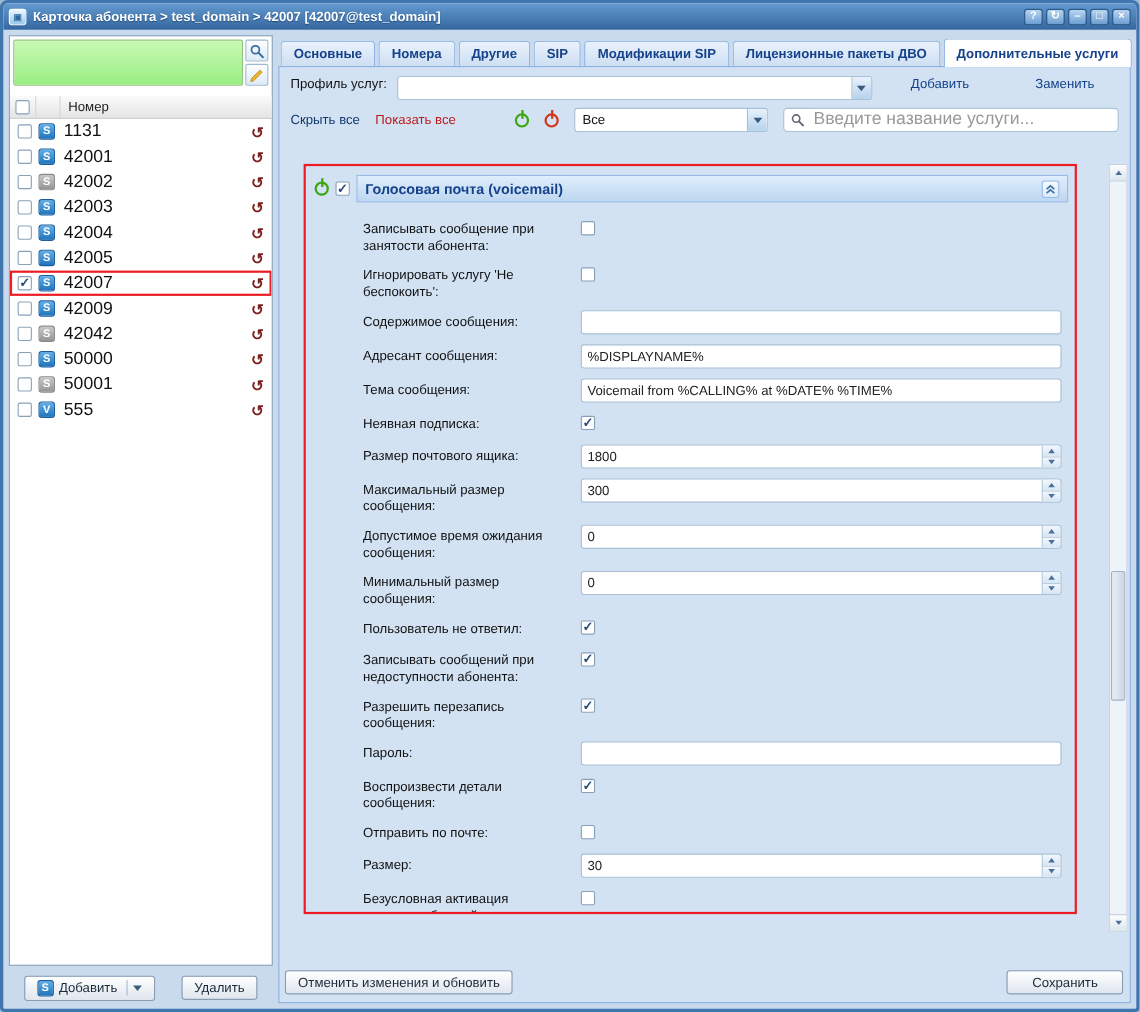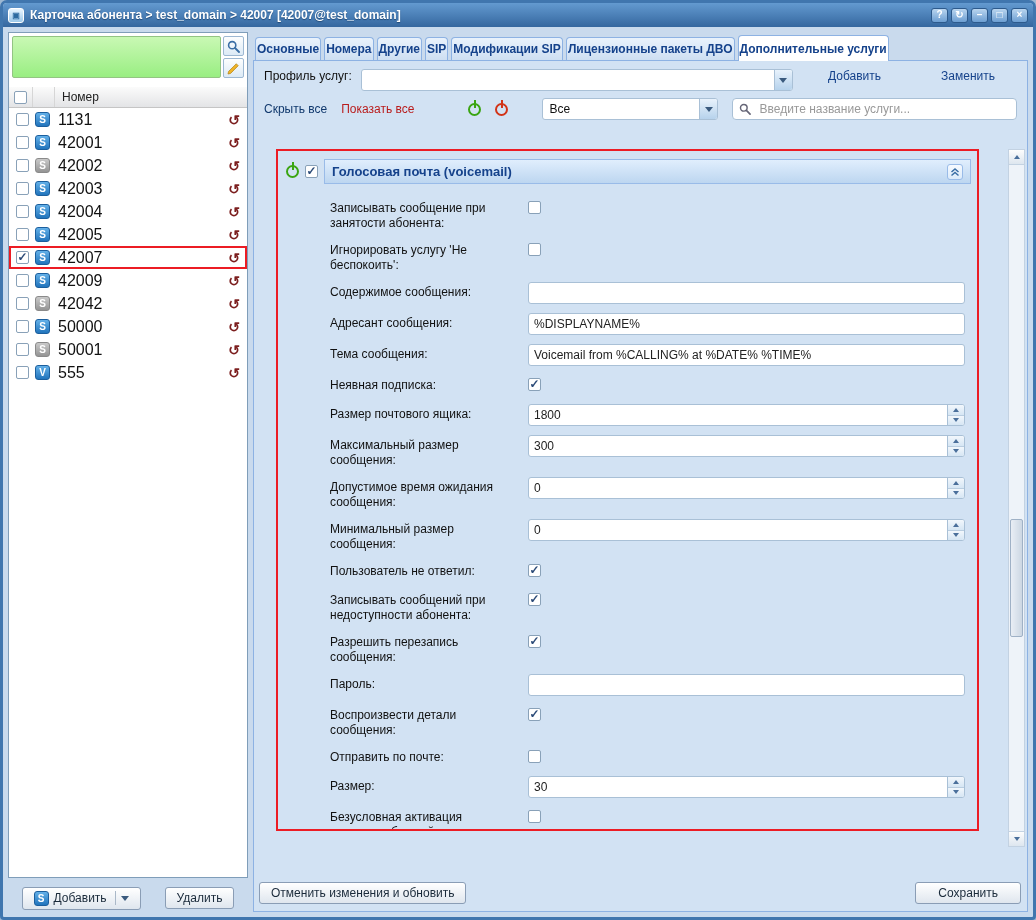--- a/index.html
+++ b/index.html
@@ -34,40 +34,40 @@
   .row-num{flex:1;padding-left:8px;font-size:16px;color:#111;}
   .history-icon{width:22px;color:#7c1f1f;font-size:14px;font-weight:bold;line-height:1;text-align:center;cursor:pointer;}
   .left-footer{height:34px;flex:none;display:flex;align-items:center;justify-content:center;gap:24px;padding-top:6px;}
   
   .btn{display:inline-flex;align-items:center;gap:5px;border:1px solid #8a9db5;border-radius:3px;background:linear-gradient(#ffffff,#dfe6ee);padding:3px 11px;font-size:12px;color:#1a2a3a;cursor:pointer;white-space:nowrap;}
   .split-sep{width:1px;height:14px;background:#aab8c8;margin-left:3px;}
   .tri-down-s{width:0;height:0;border-left:4px solid transparent;border-right:4px solid transparent;border-top:5px solid #3a5a7e;}
   
   .right-col{flex:1;display:flex;flex-direction:column;min-width:0;}
   .tabbar{height:28px;flex:none;display:flex;align-items:flex-end;gap:3px;padding-left:2px;}
-  .tab{height:23px;padding:0 1px;display:flex;align-items:center;background:linear-gradient(#e9f2fc,#cedff2);border:1px solid #8db2e3;border-bottom:none;border-radius:4px 4px 0 0;font-size:12px;font-weight:bold;color:#15428b;cursor:pointer;white-space:nowrap;}
+  .tab{height:23px;padding:0 11px;display:flex;align-items:center;background:linear-gradient(#e9f2fc,#cedff2);border:1px solid #8db2e3;border-bottom:none;border-radius:4px 4px 0 0;font-size:12px;font-weight:bold;color:#15428b;cursor:pointer;white-space:nowrap;}
   .tab.active{height:26px;background:#fff;position:relative;z-index:3;margin-bottom:-1px;}
   .panel-body{flex:1;border:1px solid #8db2e3;background:#d2e2f3;display:flex;flex-direction:column;position:relative;z-index:1;overflow:hidden;}
   .profile-row{display:flex;align-items:flex-start;padding:8px 10px 4px 10px;gap:9px;font-size:12px;color:#111;flex:none;}
   .combo{display:flex;height:22px;border:1px solid #a9c0d6;background:#fff;border-radius:3px;overflow:hidden;}
   .combo input{border:none;outline:none;flex:1;padding:0 5px;font-size:12px;min-width:0;background:transparent;}
   .combo-value{flex:1;display:flex;align-items:center;padding:0 6px;font-size:12px;color:#111;}
   .combo-btn{width:18px;flex:none;background:linear-gradient(#e8f2fc,#b6d2ec);border-left:1px solid #a9c0d6;display:flex;align-items:center;justify-content:center;cursor:pointer;}
   .profile-combo{width:432px;}
   .text-action{font-size:12px;color:#15428b;cursor:pointer;}
   .filter-row{display:flex;align-items:center;gap:14px;padding:3px 10px 7px 10px;font-size:12px;flex:none;}
   .power{width:13px;height:13px;border-radius:50%;position:relative;display:inline-block;flex:none;cursor:pointer;}
   .power.green{border:2px solid #3ba512;}
   .power.red{border:2px solid #d23418;}
   .power::after{content:"";position:absolute;left:50%;top:-5px;transform:translateX(-50%);width:2px;height:8px;}
   .power.green::after{background:#3ba512;}
   .power.red::after{background:#d23418;}
-  .cat-combo{width:176px;margin-left:20px;}
+  .cat-combo{width:176px;}
   .search-box{flex:1;display:flex;align-items:center;gap:6px;height:22px;border:1px solid #a9c0d6;background:#fff;border-radius:4px;padding:0 6px;}
-  .search-box input{flex:1;border:none;outline:none;font-size:12px;min-width:0;}
+  .search-box input{flex:1;border:none;outline:none;font-size:16px;min-width:0;}
   .search-box input::placeholder{color:#999;}
   .content-wrap{flex:1;position:relative;overflow:hidden;}
   .red-frame{position:absolute;left:22px;top:22px;right:48px;bottom:44px;border:2px solid #ec1c24;padding:6px 4px;overflow:hidden;}
   .service-head{display:flex;align-items:center;gap:6px;margin:2px 2px 14px 4px;}
   .service-titlebar{flex:1;height:25px;display:flex;align-items:center;background:linear-gradient(#e0eefd,#bdd6f0);border:1px solid #99bbe8;border-radius:0;padding:0 7px;font-size:13px;font-weight:bold;color:#15428b;}
   .collapse-btn{margin-left:auto;width:16px;height:16px;border:1px solid #99bbe8;border-radius:3px;background:linear-gradient(#f6faff,#dcebfa);display:flex;align-items:center;justify-content:center;padding:0;cursor:pointer;}
   #service-fields{padding:0 8px 0 48px;}
   .form-row{display:flex;align-items:flex-start;margin-bottom:9px;min-height:20px;gap:18px;}
   .form-label{width:180px;flex:none;font-size:12px;line-height:15px;color:#111;padding-top:3px;padding-right:8px;}
   .form-ctl{flex:1;display:flex;min-width:0;}

